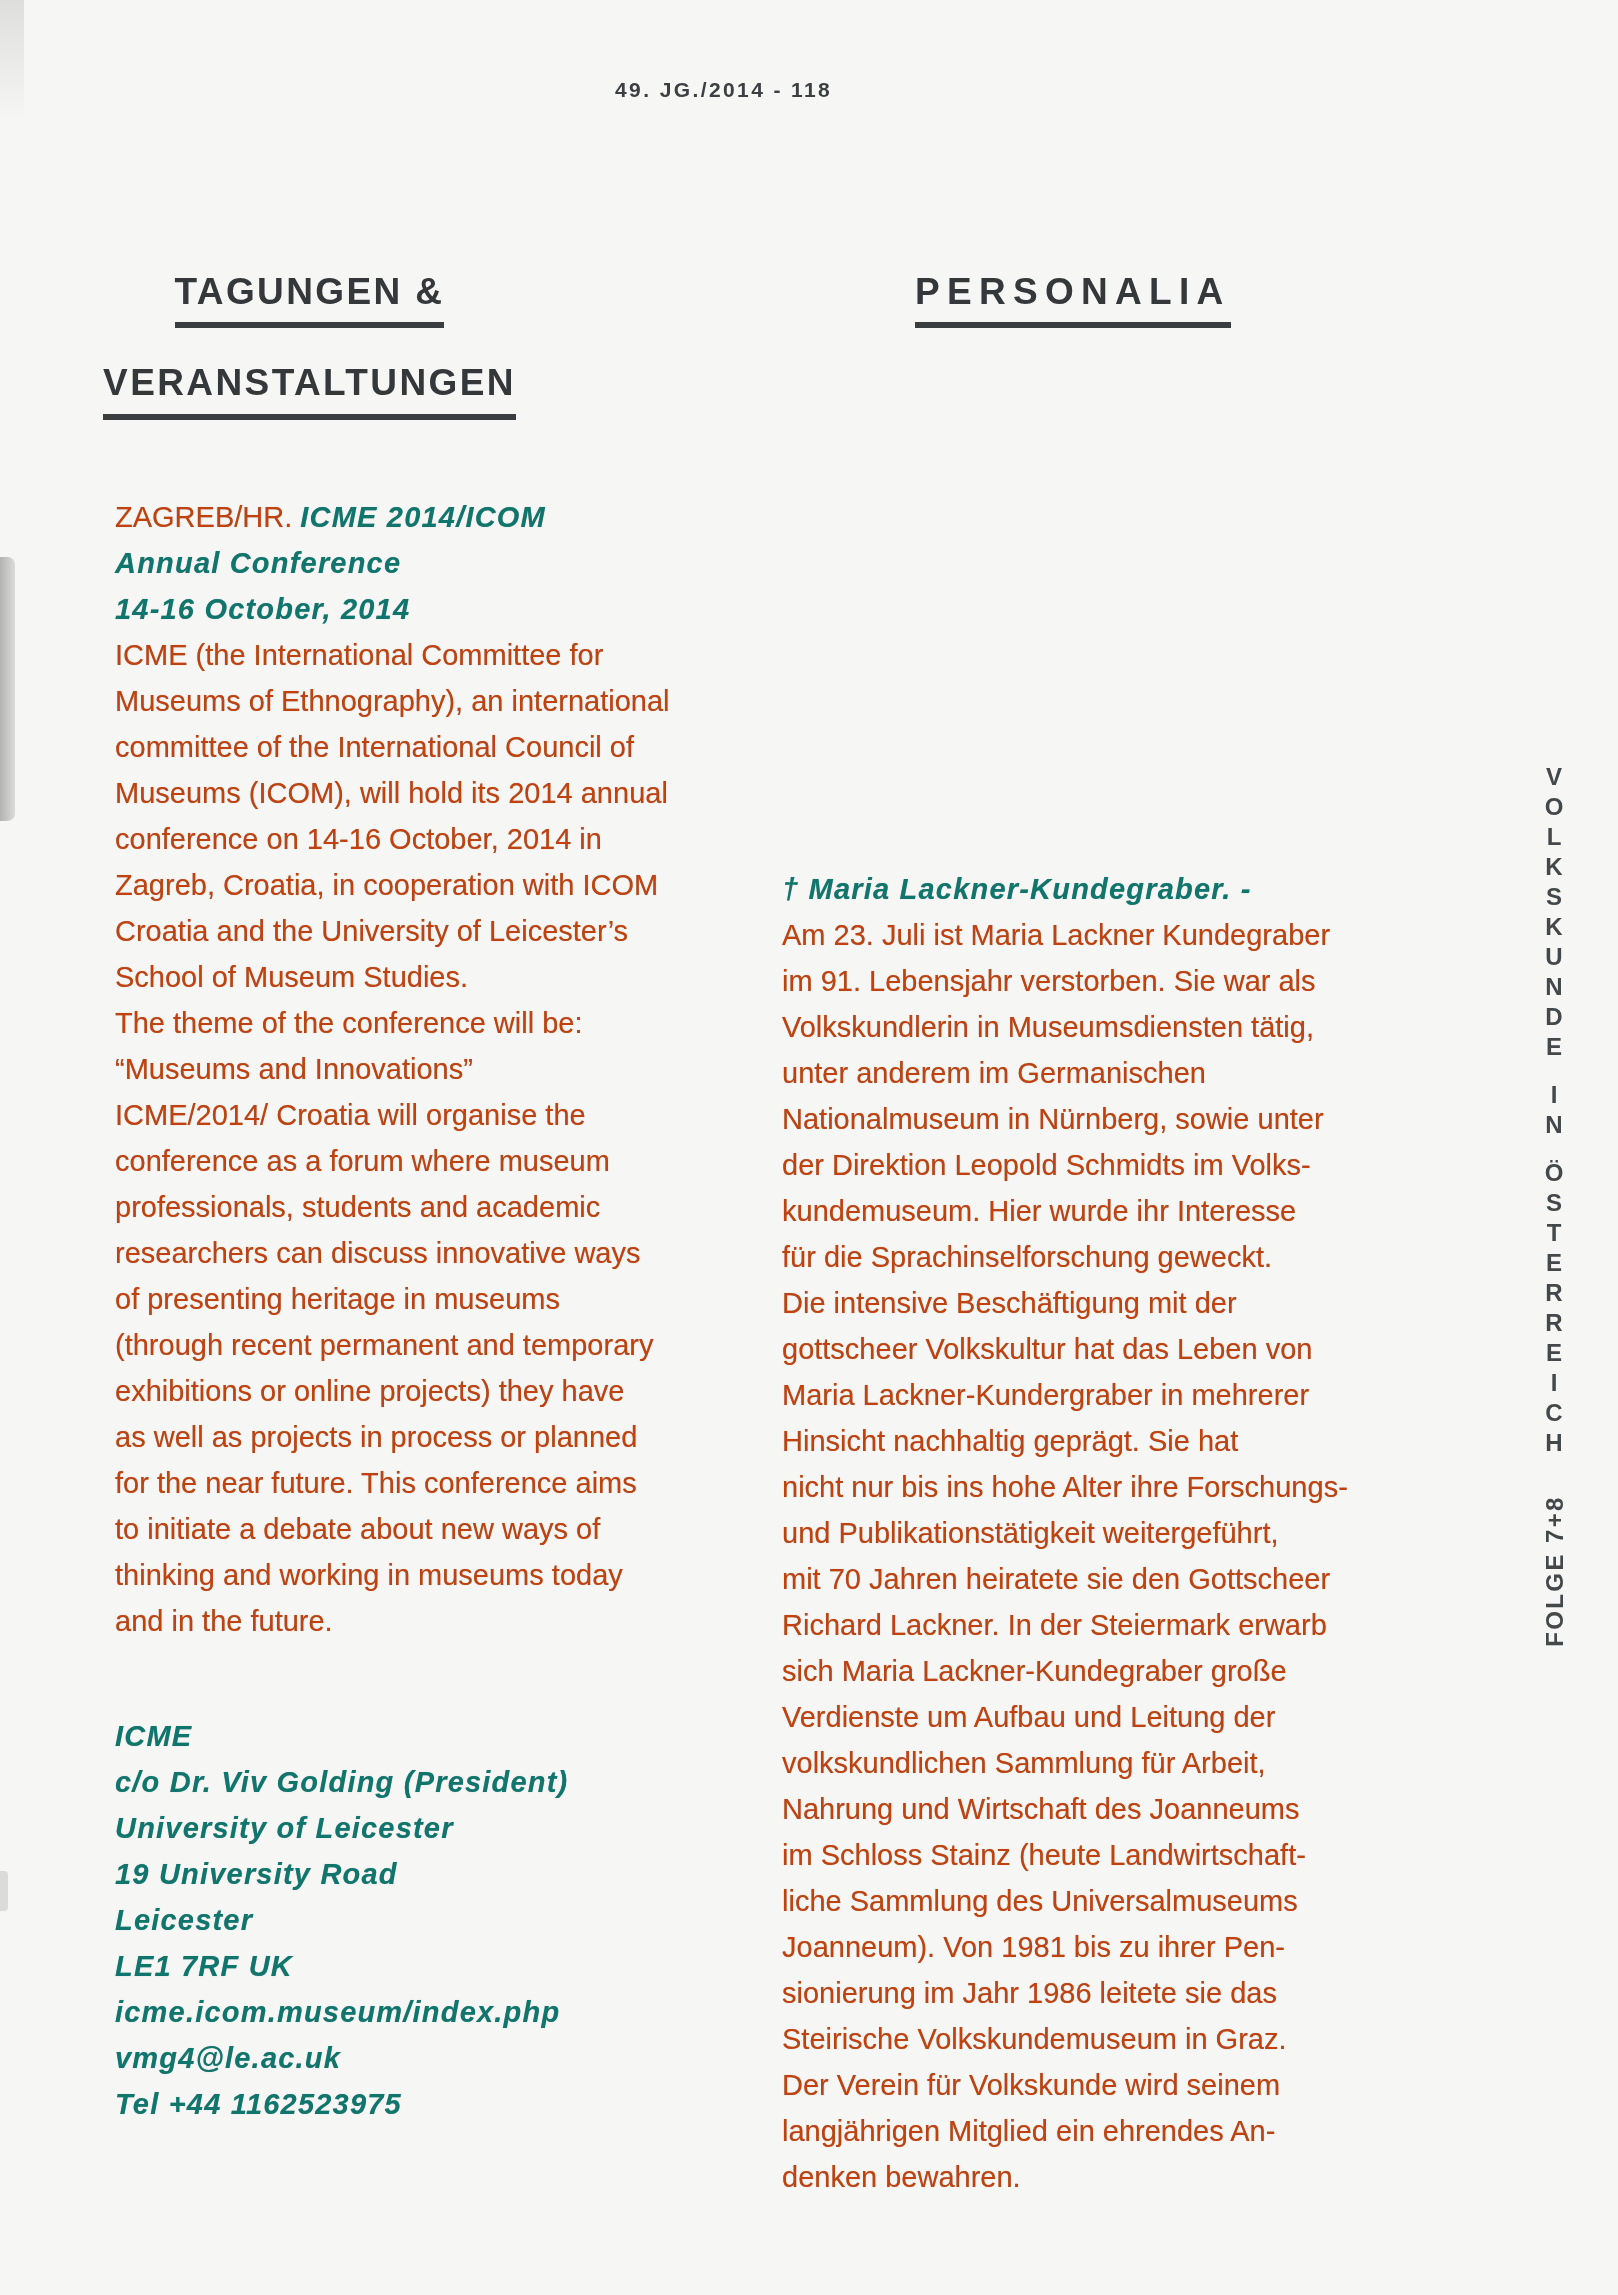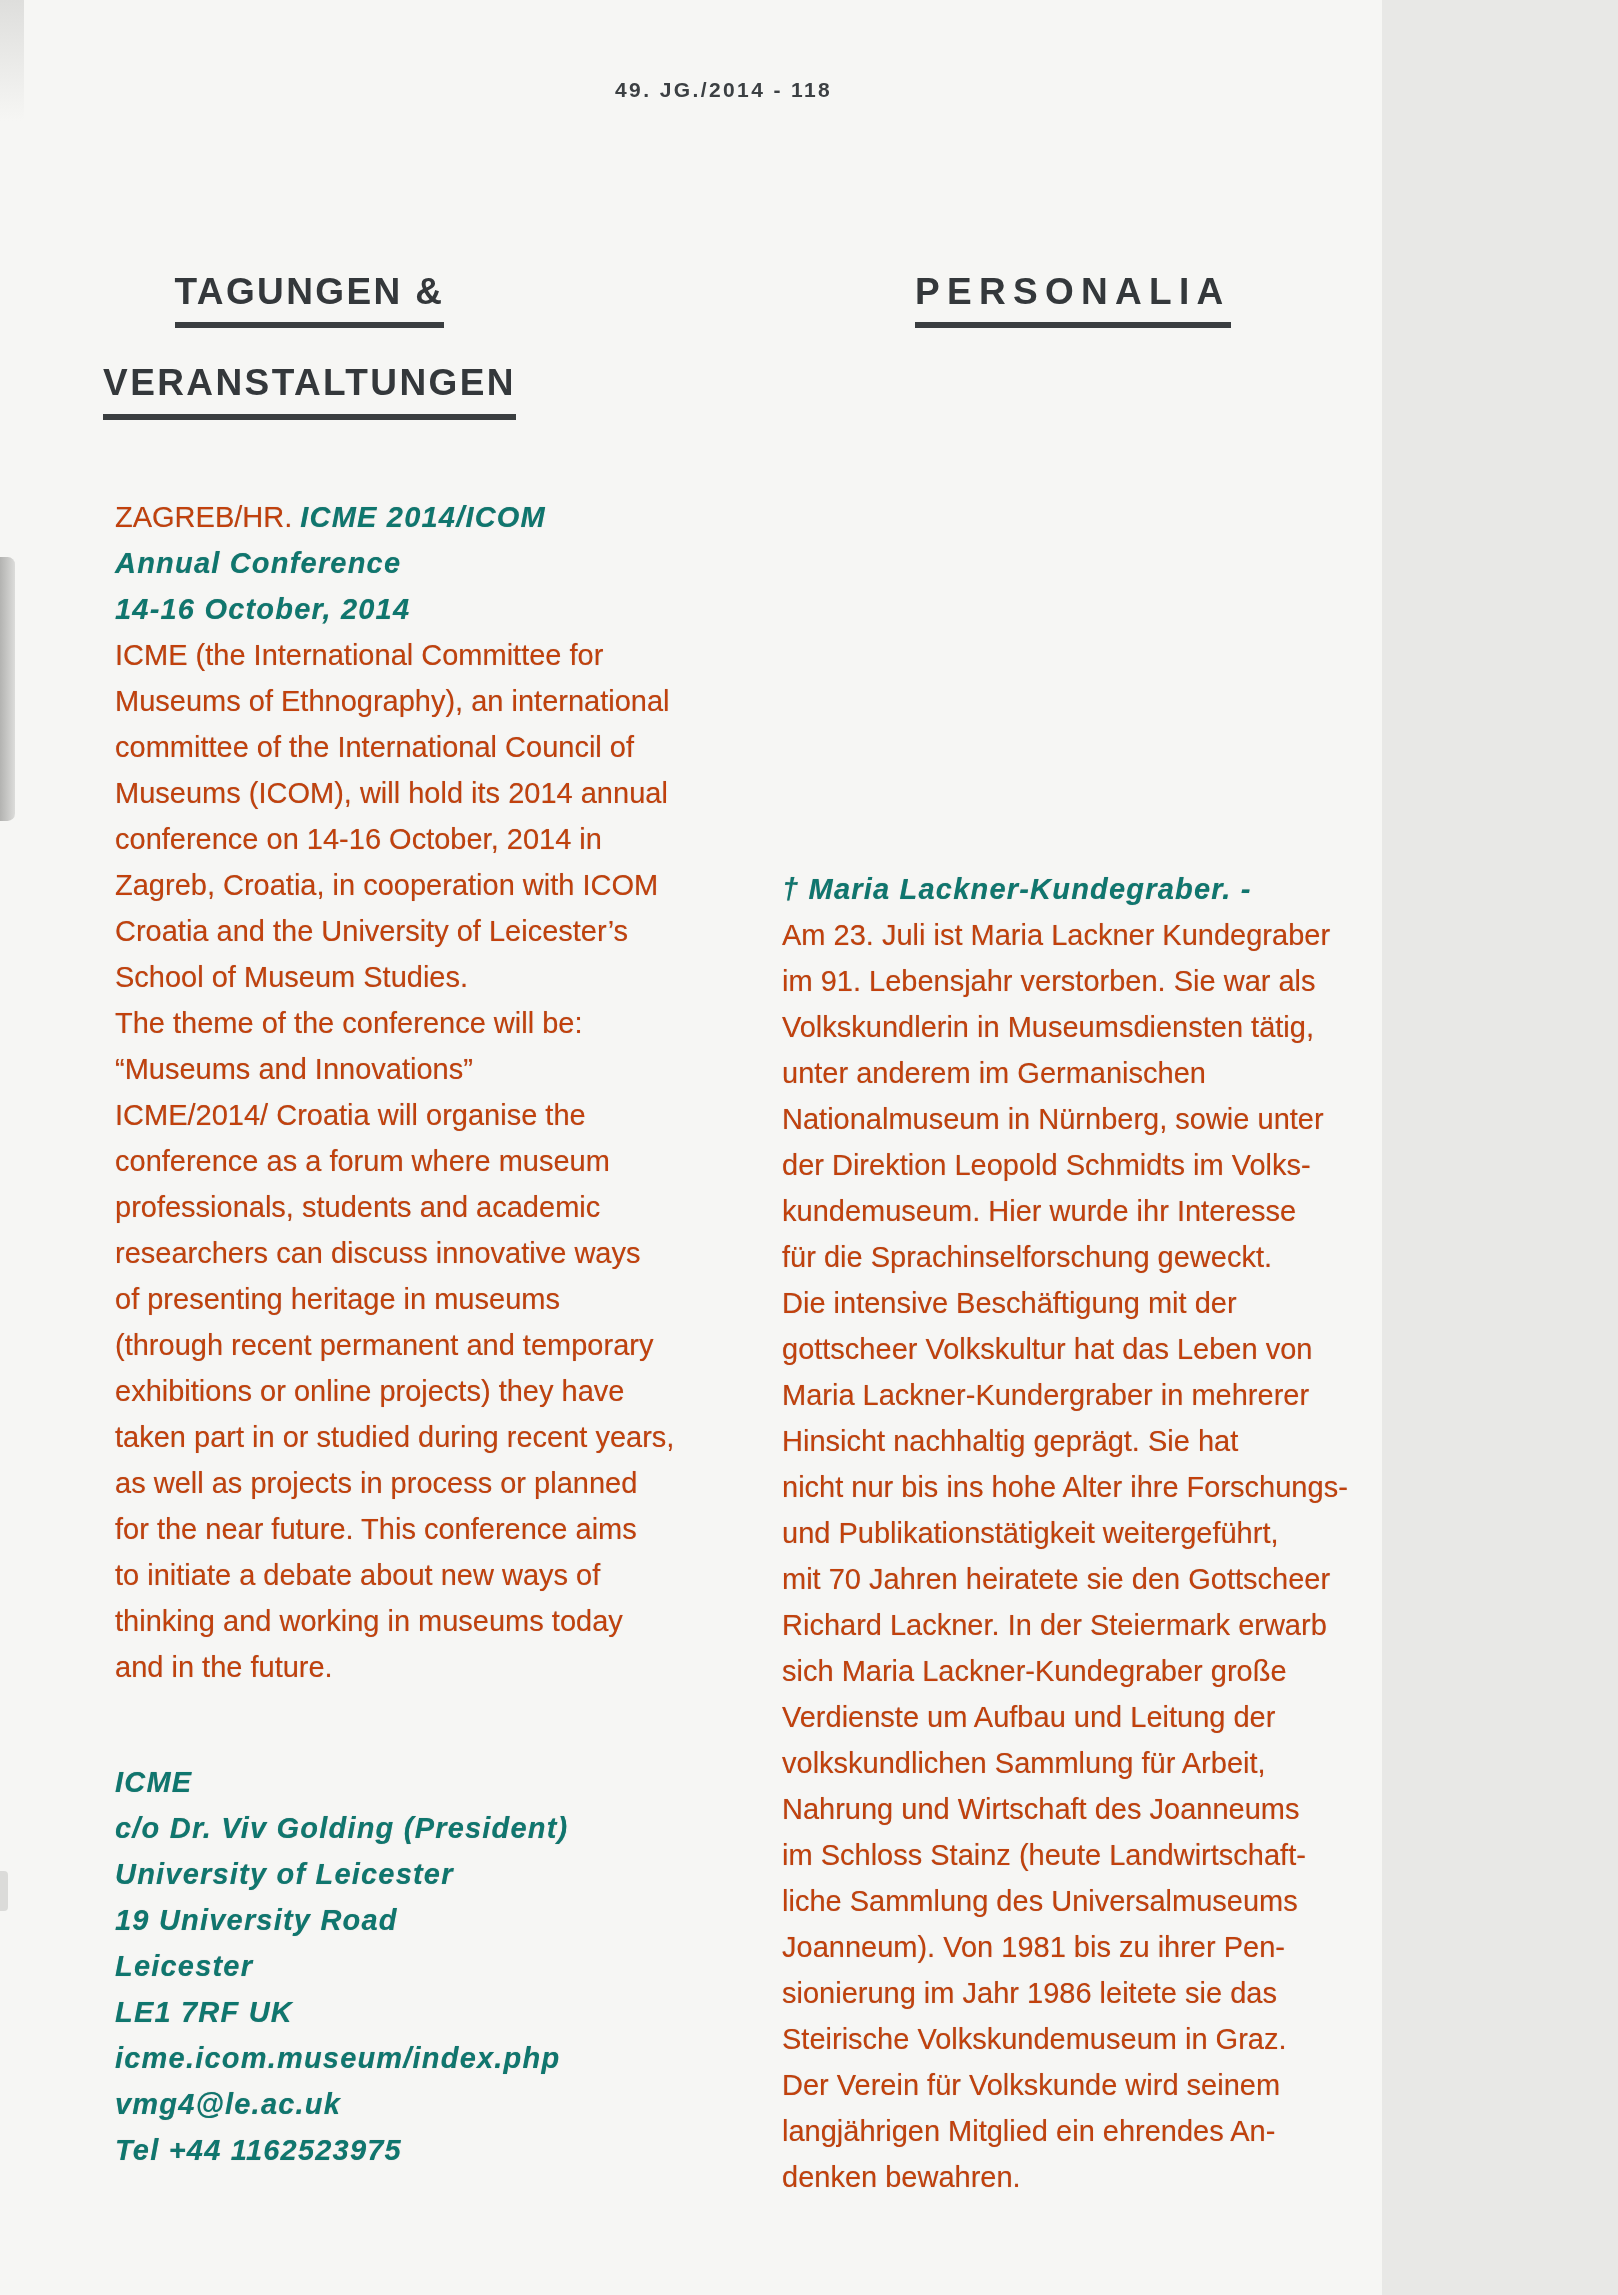--- a/index.html
+++ b/index.html
@@ -1,17 +1,17 @@
 <!DOCTYPE html>
 <html style="font-size:13px"><head>
 <meta charset="utf-8">
 <style>
   html,body { margin:0; padding:0; background:#e8e8e6; }
   .page {
-    position:relative; width:1382px; height:2295px;
+    position:relative; width:1618px; height:2295px;
     background:#f6f6f4; overflow:hidden;
     font-family:"Liberation Sans","DejaVu Sans",sans-serif;
     color:#45494c;
   }
   
   .artifact { position:absolute; pointer-events:none; }
   .artifact-mid { left:0; top:557px; width:14.6px; height:264px;
     background:linear-gradient(to right,#b3b3b1,#dcdcda); border-radius:0 7.3px 7.3px 0; }
   .artifact-low { left:0; top:1871px; width:8px; height:40px; background:#dbdbd9; border-radius:0 4px 4px 0; }
   .artifact-top { left:0; top:0; width:24px; height:121px;
@@ -93,21 +93,20 @@
         <div class="line"><span class="r">School of Museum Studies.</span></div>
         <div class="line"><span class="r">The theme of the conference will be:</span></div>
         <div class="line"><span class="r">“Museums and Innovations”</span></div>
         <div class="line"><span class="r">ICME/2014/ Croatia will organise the</span></div>
         <div class="line"><span class="r">conference as a forum where museum</span></div>
         <div class="line"><span class="r">professionals, students and academic</span></div>
         <div class="line"><span class="r">researchers can discuss innovative ways</span></div>
         <div class="line"><span class="r">of presenting heritage in museums</span></div>
         <div class="line"><span class="r">(through recent permanent and temporary</span></div>
         <div class="line"><span class="r">exhibitions or online projects) they have</span></div>
-        <div class="line"><span class="r">taken part in or studied during recent years,</span></div>
         <div class="line"><span class="r">as well as projects in process or planned</span></div>
         <div class="line"><span class="r">for the near future. This conference aims</span></div>
         <div class="line"><span class="r">to initiate a debate about new ways of</span></div>
         <div class="line"><span class="r">thinking and working in museums today</span></div>
         <div class="line"><span class="r">and in the future.</span></div>
       </div>
     <div class="gap"></div>
     <div id="col-left-info">
         <div class="line"><span class="b">ICME</span></div>
         <div class="line"><span class="b">c/o Dr. Viv Golding (President)</span></div>

